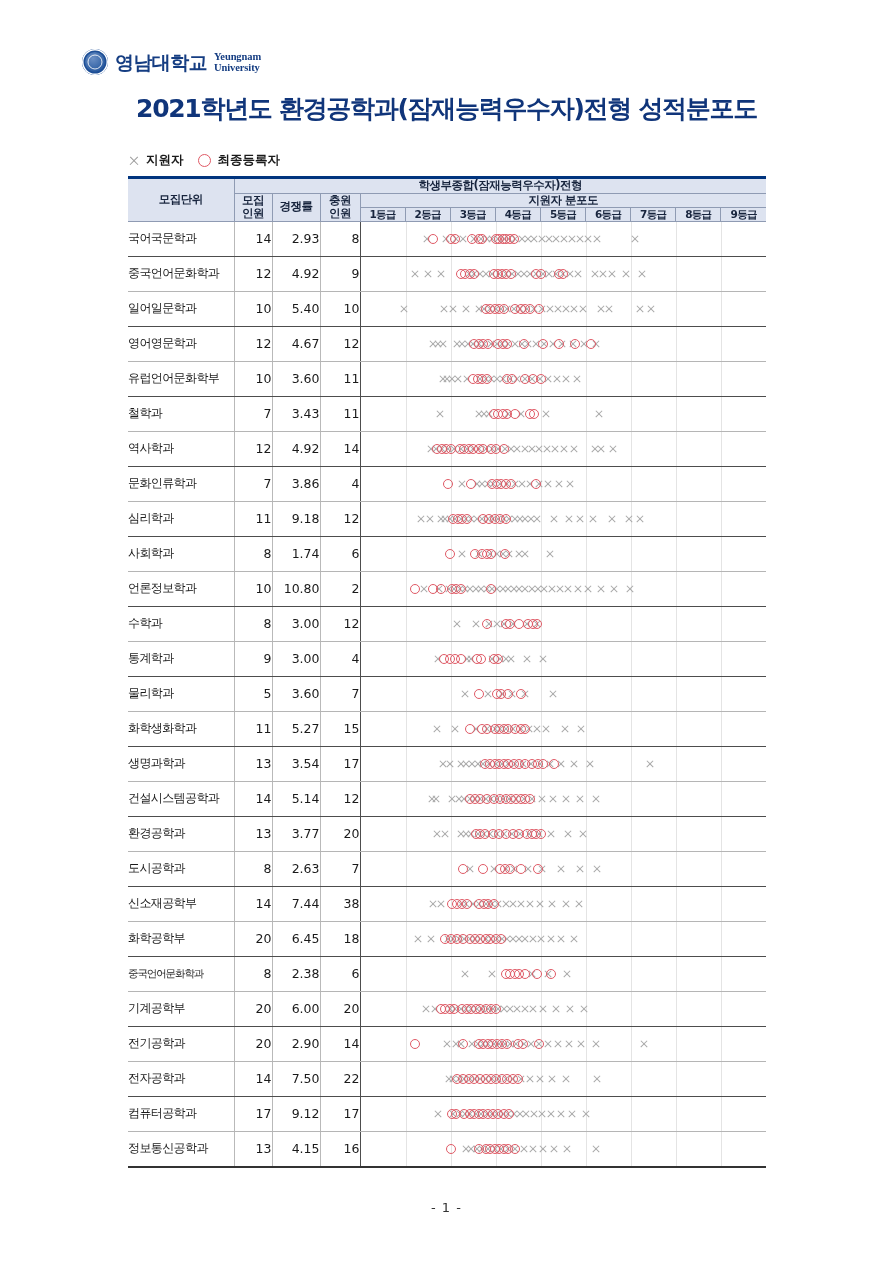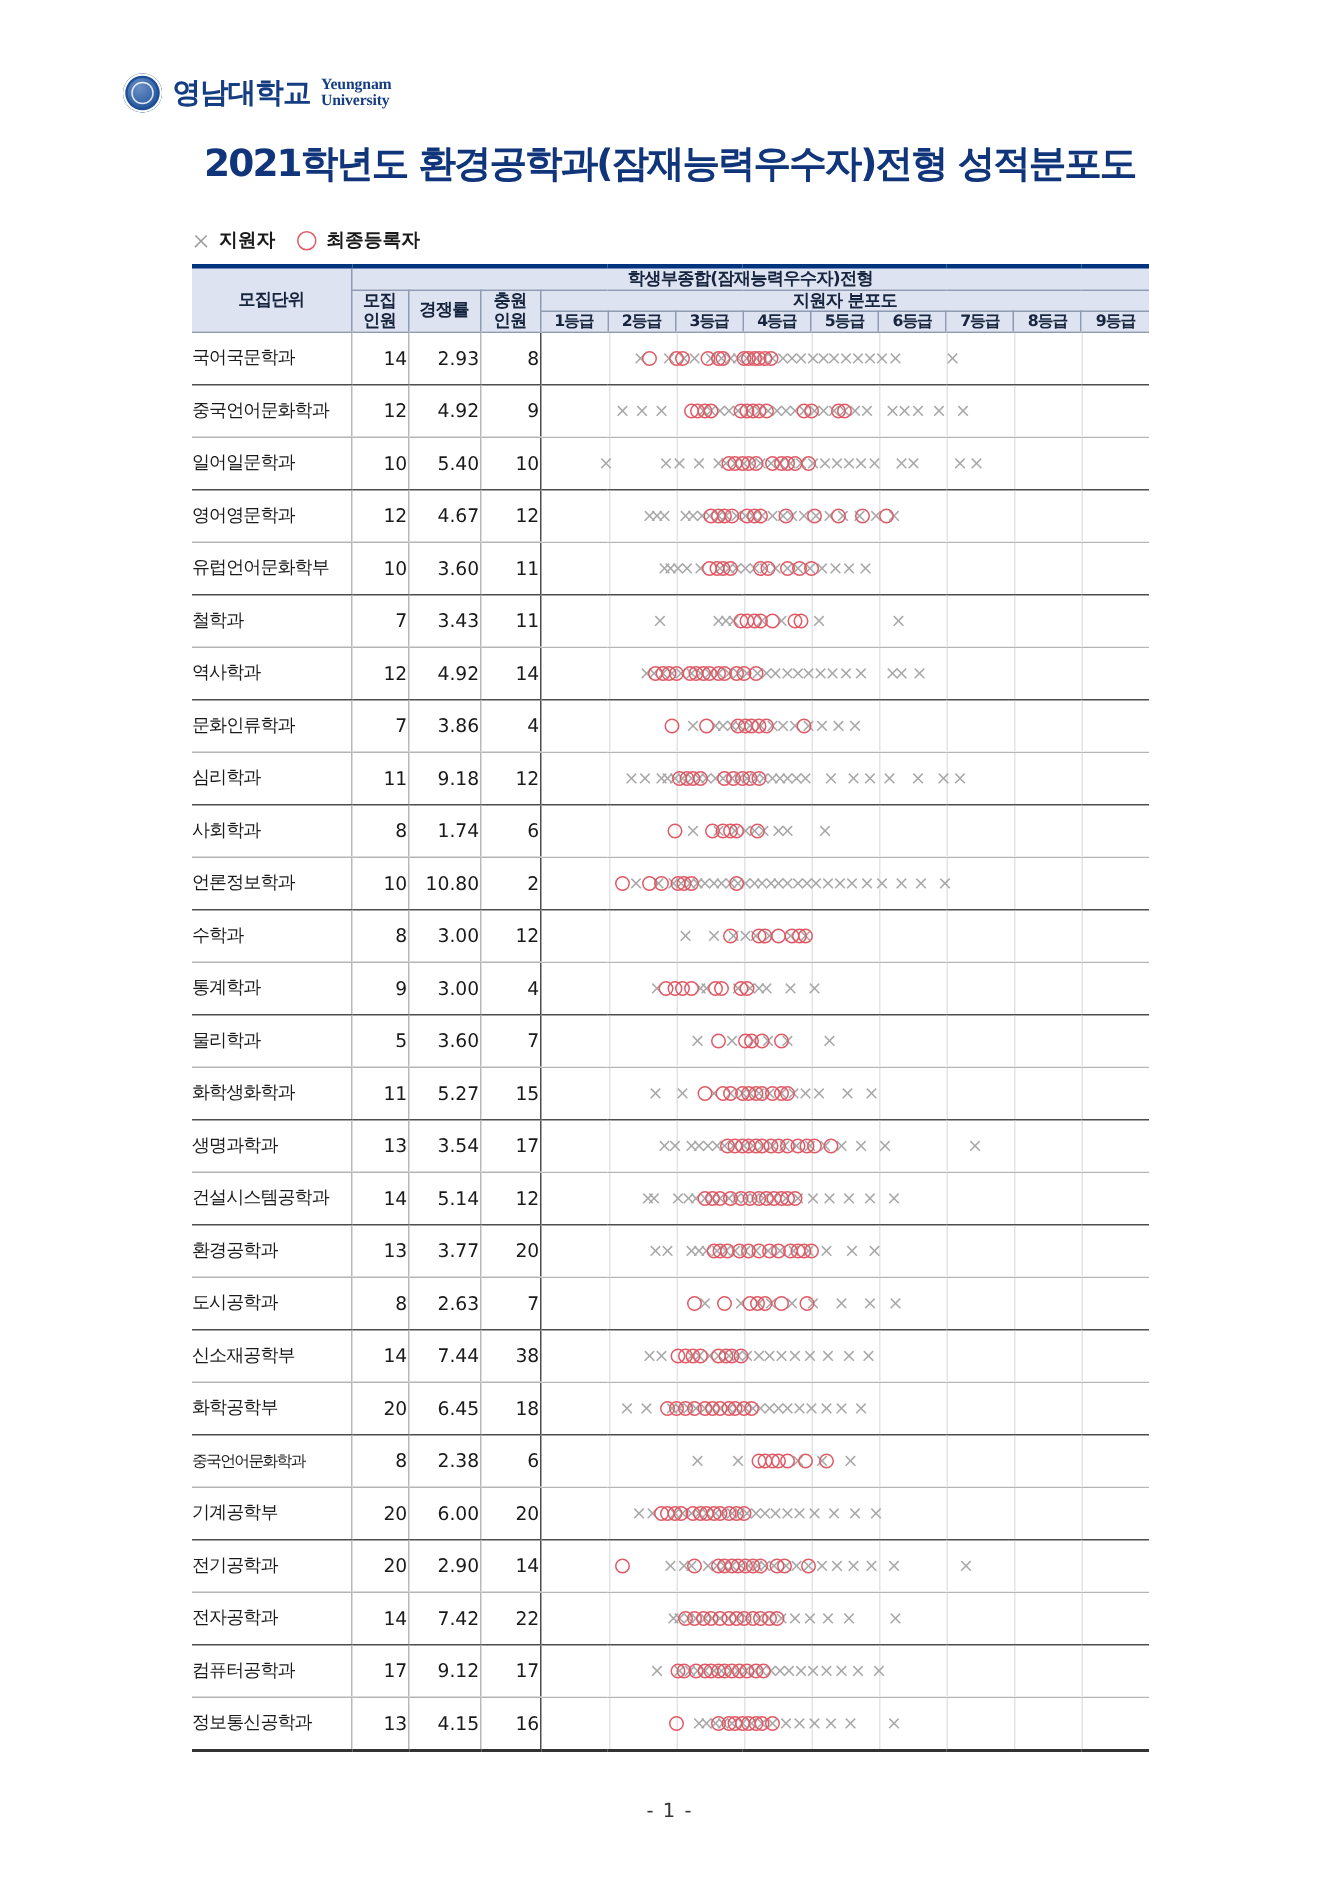--- a/index.html
+++ b/index.html
@@ -1213,21 +1213,21 @@
             <div class="mk mk-o" style="left: 36.2222%;"></div>
             <div class="mk mk-o" style="left: 38.8889%;"></div>
             <div class="mk mk-o" style="left: 40%;"></div>
             <div class="mk mk-o" style="left: 44%;"></div>
           </div>
         </td>
       </tr>
       <tr>
         <td class="c-unit">전자공학과</td>
         <td class="c-num">14</td>
-        <td class="c-num">7.42</td>
+        <td class="c-num">7.50</td>
         <td class="c-num">22</td>
         <td class="c-plot" colspan="9">
           <div class="plot-area">
             <div class="gridline" style="left: 11.1111%;"></div>
             <div class="gridline" style="left: 22.2222%;"></div>
             <div class="gridline" style="left: 33.3333%;"></div>
             <div class="gridline" style="left: 44.4444%;"></div>
             <div class="gridline" style="left: 55.5556%;"></div>
             <div class="gridline" style="left: 66.6667%;"></div>
             <div class="gridline" style="left: 77.7778%;"></div>

